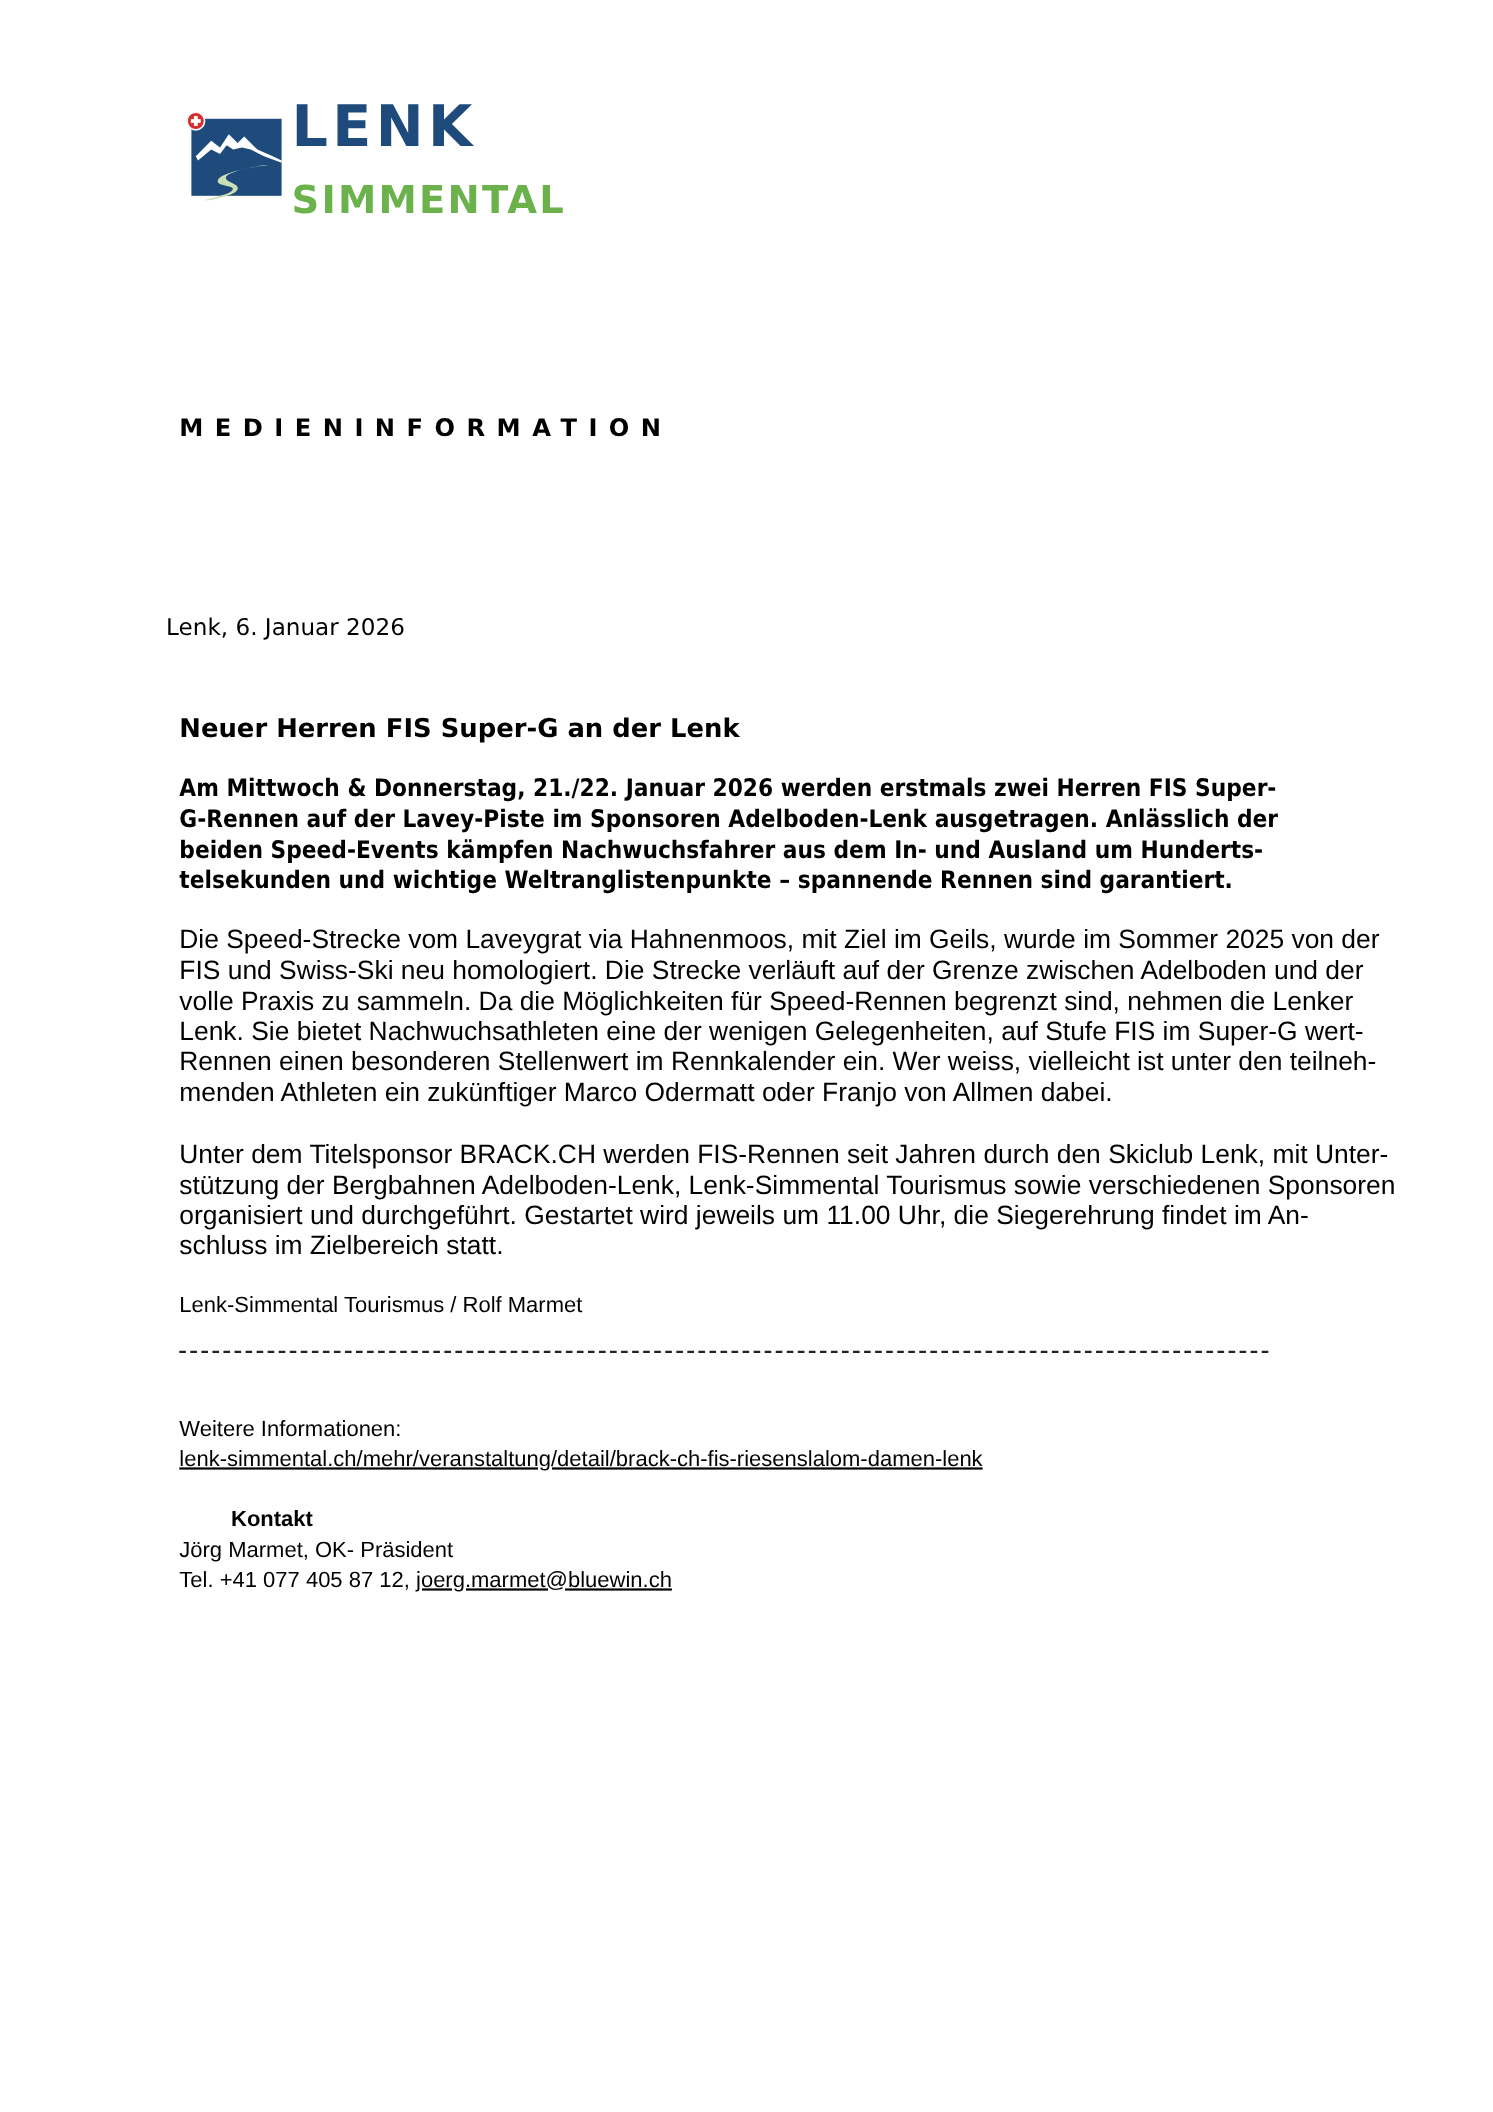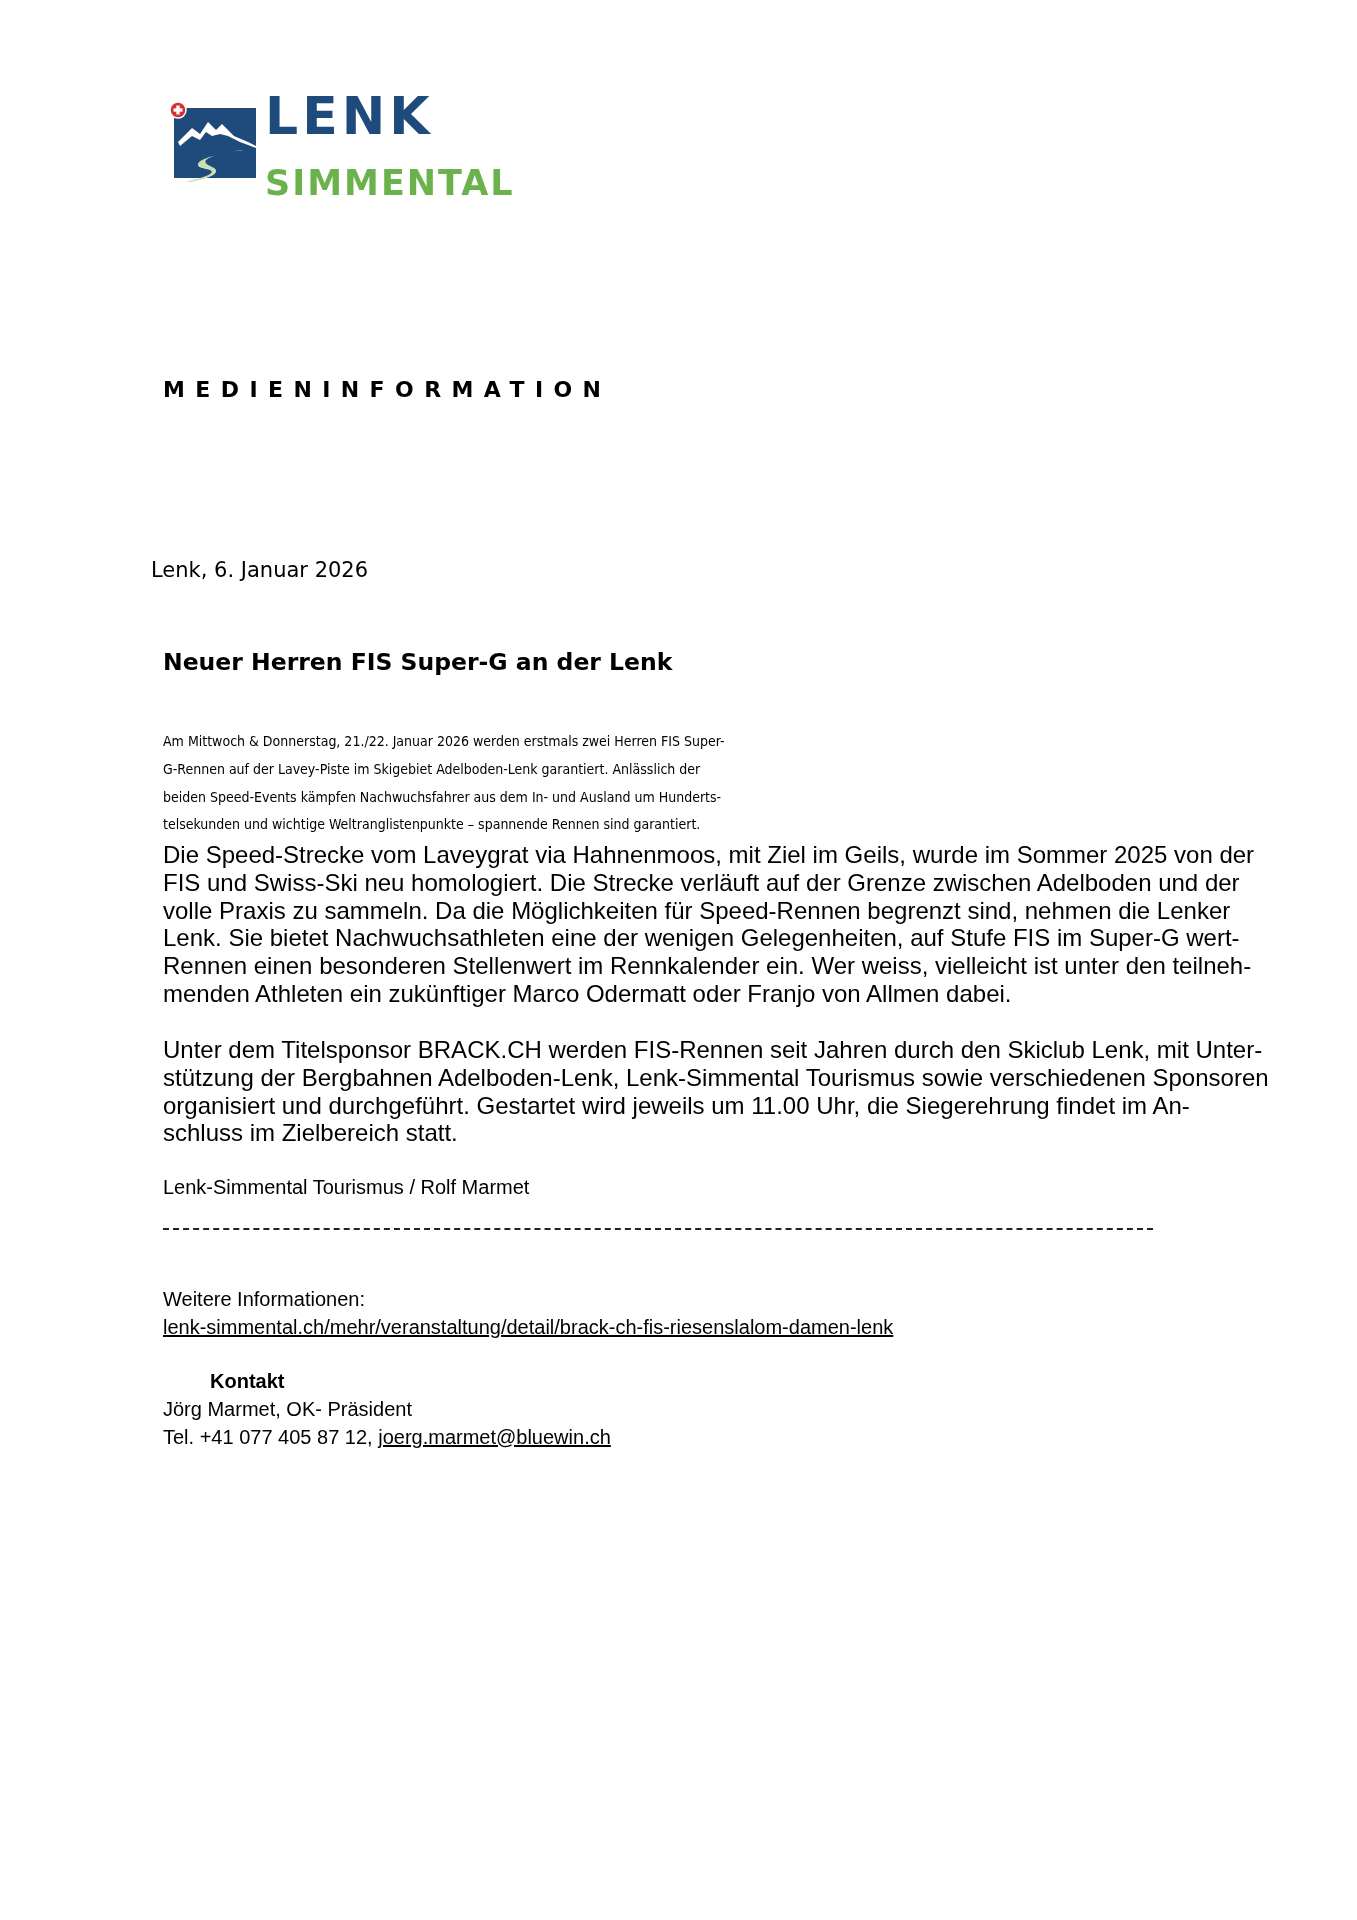--- a/index.html
+++ b/index.html
@@ -28,21 +28,21 @@
     .title {
       position: absolute; left: 163px; top: 648px;
       font-weight: bold; font-size: 23.5px;
     }
     .para {
       position: absolute; left: 163px; width: 1060px;
       font-size: 24px; line-height: 27.8px;
       font-family: "Liberation Sans", sans-serif;
     }
     .para .ln { display: block; white-space: nowrap; }
-    .lead { top: 728px; font-weight: normal; font-size: 14px; font-family: "DejaVu Sans Condensed", "DejaVu Sans", sans-serif; }
+    .lead { top: 704px; font-weight: bold; font-size: 22px; font-family: "DejaVu Sans Condensed", "DejaVu Sans", sans-serif; }
     .p1 { top: 841px; }
     .p2 { top: 1036px; }
     .sig { position: absolute; left: 163px; top: 1176px; font-size: 20px; font-family: "Liberation Sans", sans-serif; }
     .sep {
       position: absolute; left: 163px; top: 1228px; width: 990px; height: 0;
       border-top: 2px dashed #222;
     }
     .info { position: absolute; left: 163px; top: 1286px; font-size: 20px; line-height: 27.8px; font-family: "Liberation Sans", sans-serif; }
     .info a { color: #000; text-decoration: underline; }
     .contact { position: absolute; left: 163px; top: 1368px; font-size: 20px; line-height: 27.8px; font-family: "Liberation Sans", sans-serif; }
@@ -66,21 +66,21 @@
 </div>
 
 <div class="medien">MEDIENINFORMATION</div>
 
 <div class="date">Lenk, 6. Januar 2026</div>
 
 <div class="title">Neuer Herren FIS Super-G an der Lenk</div>
 
 <div class="para lead">
   <span class="ln">Am Mittwoch &amp; Donnerstag, 21./22. Januar 2026 werden erstmals zwei Herren FIS Super-</span>
-  <span class="ln">G-Rennen auf der Lavey-Piste im Skigebiet Adelboden-Lenk garantiert. Anlässlich der</span>
+  <span class="ln">G-Rennen auf der Lavey-Piste im Sponsoren Adelboden-Lenk ausgetragen. Anlässlich der</span>
   <span class="ln">beiden Speed-Events kämpfen Nachwuchsfahrer aus dem In- und Ausland um Hunderts-</span>
   <span class="ln">telsekunden und wichtige Weltranglistenpunkte – spannende Rennen sind garantiert.</span>
 </div>
 
 <div class="para p1">
   <span class="ln">Die Speed-Strecke vom Laveygrat via Hahnenmoos, mit Ziel im Geils, wurde im Sommer 2025 von der</span>
   <span class="ln">FIS und Swiss-Ski neu homologiert. Die Strecke verläuft auf der Grenze zwischen Adelboden und der</span>
   <span class="ln">volle Praxis zu sammeln. Da die Möglichkeiten für Speed-Rennen begrenzt sind, nehmen die Lenker</span>
   <span class="ln">Lenk. Sie bietet Nachwuchsathleten eine der wenigen Gelegenheiten, auf Stufe FIS im Super-G wert-</span>
   <span class="ln">Rennen einen besonderen Stellenwert im Rennkalender ein. Wer weiss, vielleicht ist unter den teilneh-</span>

